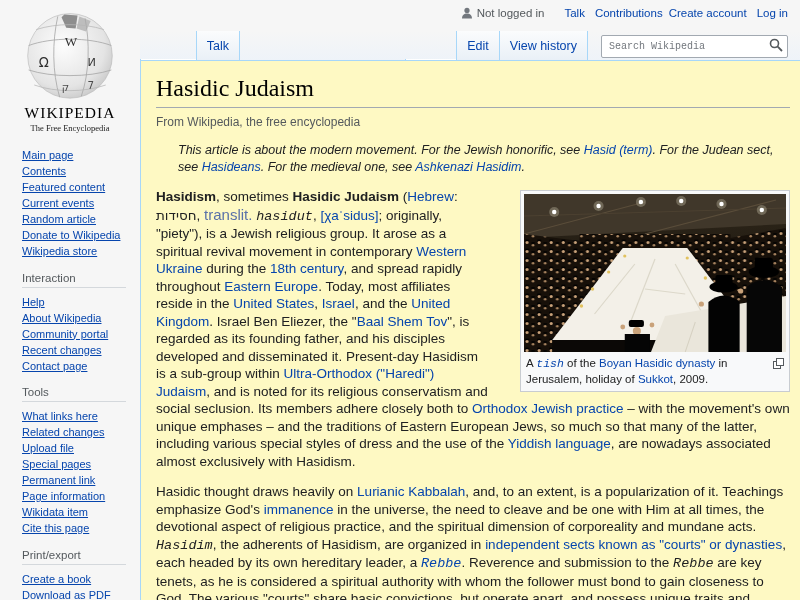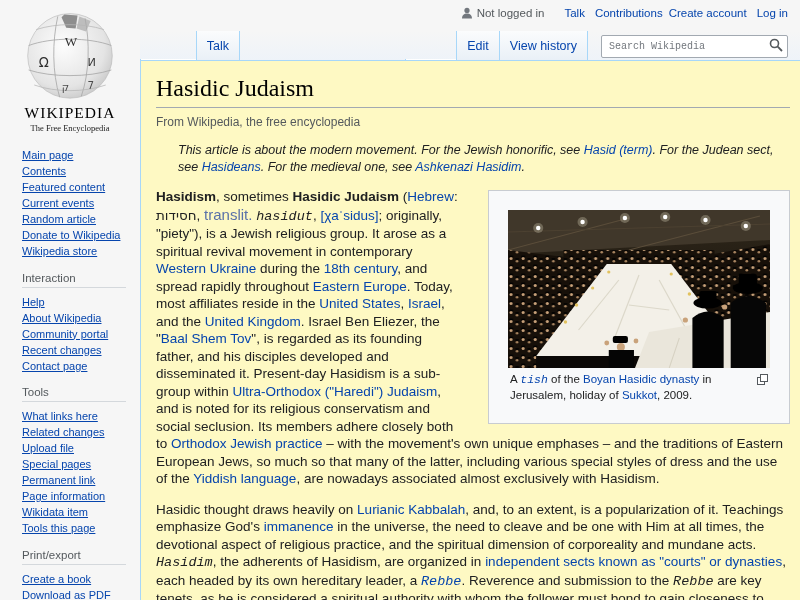--- a/index.html
+++ b/index.html
@@ -80,21 +80,21 @@
   .body-p{font-size:13.5px;line-height:17.5px;margin:0 0 13px 0;}
   .s-b{font-weight:bold;}
   .s-i{font-style:italic;font-family:Liberation Mono, monospace;}
   .s-a{color:#0645ad;}
   .s-tl{color:#5a71a8;font-size:15px;}
   .s-heb{font-family:"DejaVu Sans",sans-serif;}
 
   
   #thumb{
     float:right;clear:right;width:262px;margin:2px 0 8px 30px;
-    border:1px solid #c8ccd1;background:#f8f9fa;padding:19px;font-size:11.5px;
+    border:1px solid #c8ccd1;background:#f8f9fa;padding:3px;font-size:11.5px;
   }
   #thumb-img{display:block;width:262px;height:158px;cursor:pointer;}
   #thumb-caption{padding:4px 2px 2px 2px;line-height:14.5px;color:#202122;}
   #enlarge{float:right;margin:2px 0 0 6px;cursor:pointer;}
 </style>
 </head>
 <body>
 
 <div id="personal-bar">
   <span class="plabel">
@@ -155,21 +155,21 @@
       </ul>
       <h3>Tools</h3>
       <ul>
         <li><a href="#">What links here</a></li>
         <li><a href="#">Related changes</a></li>
         <li><a href="#">Upload file</a></li>
         <li><a href="#">Special pages</a></li>
         <li><a href="#">Permanent link</a></li>
         <li><a href="#">Page information</a></li>
         <li><a href="#">Wikidata item</a></li>
-        <li><a href="#">Tools this page</a></li>
+        <li><a href="#">Cite this page</a></li>
       </ul>
       <h3>Print/export</h3>
       <ul>
         <li><a href="#">Create a book</a></li>
         <li><a href="#">Download as PDF</a></li>
       </ul>
       <ul></ul>
     </div>
 </div>
 

